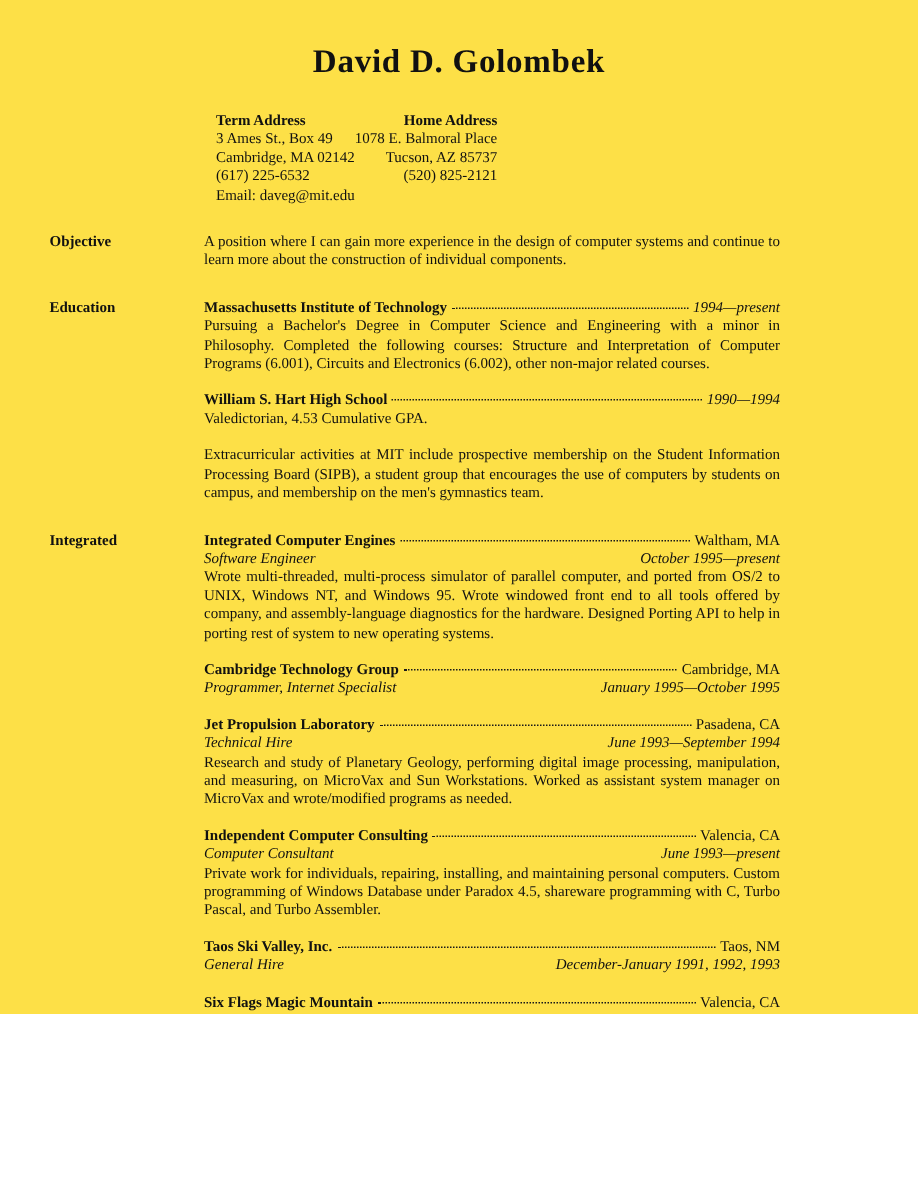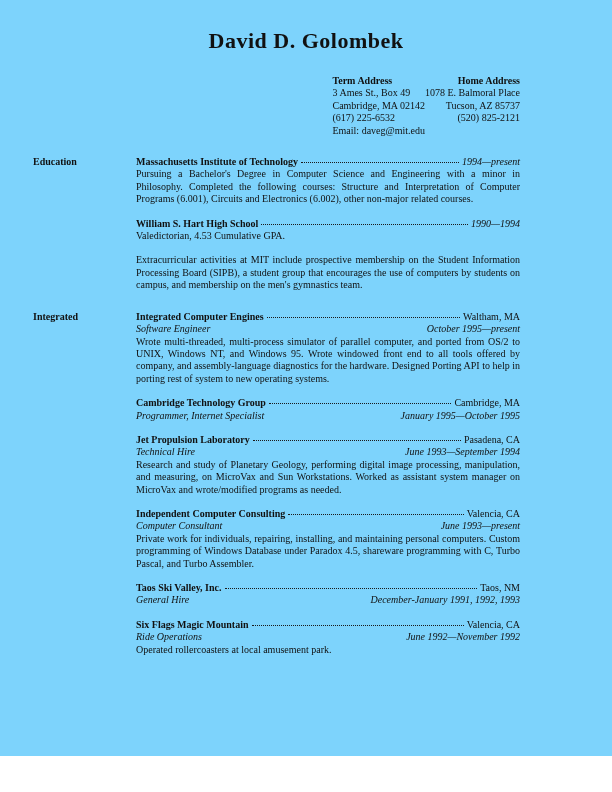--- a/index.html
+++ b/index.html
@@ -1,39 +1,39 @@
 <!DOCTYPE html>
 <html><head>
 <meta charset="utf-8">
 <style>
   html,body{margin:0;padding:0;background:#ffffff;}
   .page{
     position:relative;
-    width:612px;height:756px;
+    width:612px;height:676px;
     margin:0 auto;
-    background:#7dd3fc;
+    background:#fde047;
     color:#111;
     font-family:"Liberation Serif","DejaVu Serif",serif;
     font-size:10px;line-height:12.4px;
     box-sizing:border-box;
     overflow:hidden;
   }
   .title{
     margin:28px 0 0 0;
     text-align:center;
     font-size:22px;line-height:26px;
     font-weight:bold;
     letter-spacing:0.5px;
   }
   .body-wrap{padding:0 92px 0 33px;}
   .addresses{
-    margin-left:50px;
+    margin-left:111px;
     margin-top:21px;
     display:flex;
-    justify-content:flex-end;
+    justify-content:flex-start;
   }
   .addr{white-space:nowrap;}
   .addr.home{text-align:right;}
   .addr-heading{font-weight:bold;}
   .section{display:flex;margin-top:19px;}
   .sec-label{flex:0 0 103px;font-weight:bold;}
   .sec-content{flex:1 1 auto;min-width:0;}
   .sec-content p{margin:0;text-align:justify;}
   .entry{margin-bottom:12px;}
   .entry:last-child{margin-bottom:0;}
@@ -68,20 +68,26 @@
         <div>Email: daveg@mit.edu</div>
       </div>
       <div class="addr home">
         <div class="addr-heading">Home Address</div>
         <div>1078 E. Balmoral Place</div>
         <div>Tucson, AZ 85737</div>
         <div>(520) 825-2121</div>
       </div>
     </div>
 
+    <div class="section">
+      <div class="sec-label">Objective</div>
+      <div class="sec-content">
+        <p>A position where I can gain more experience in the design of computer systems and continue to learn more about the construction of individual components.</p>
+      </div>
+    </div>
 
     <div class="section">
       <div class="sec-label">Education</div>
       <div class="sec-content">
 
         <div class="entry">
           <div class="entry-head">
             <span class="entry-title">Massachusetts Institute of Technology</span>
             <span class="dotfill"></span>
             <span class="entry-right italic">1994—present</span>

